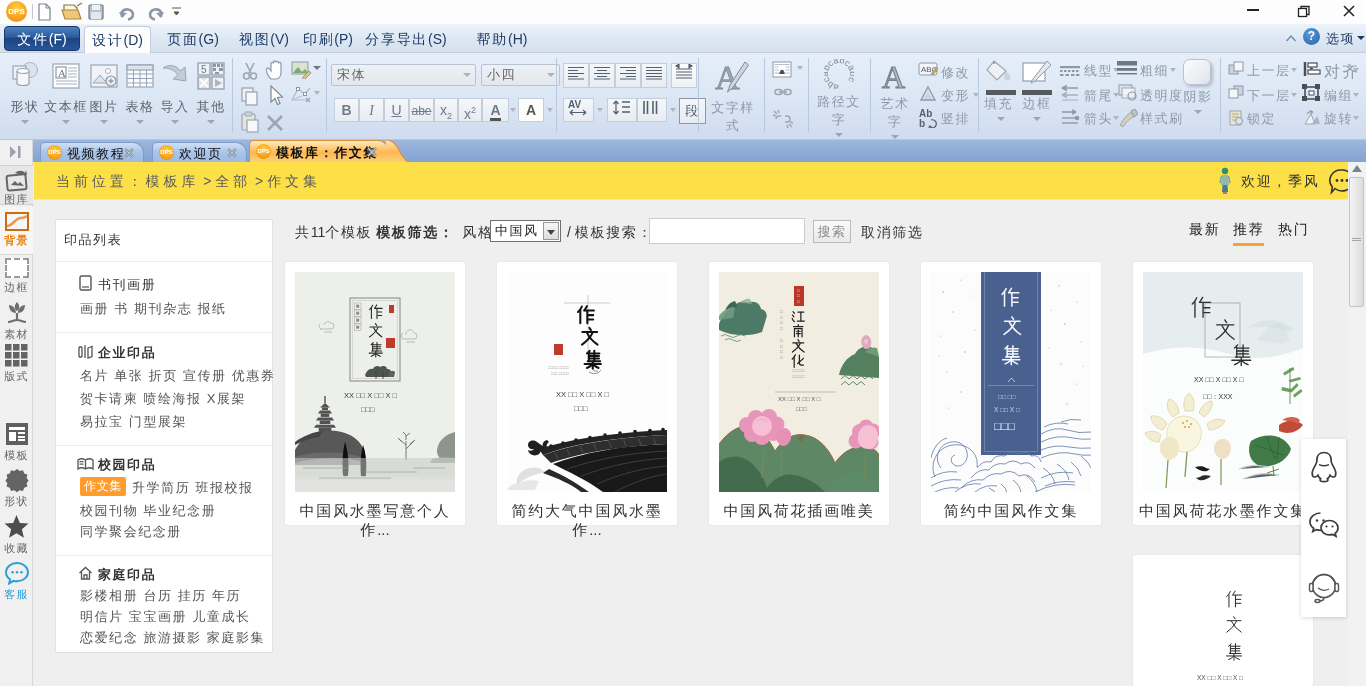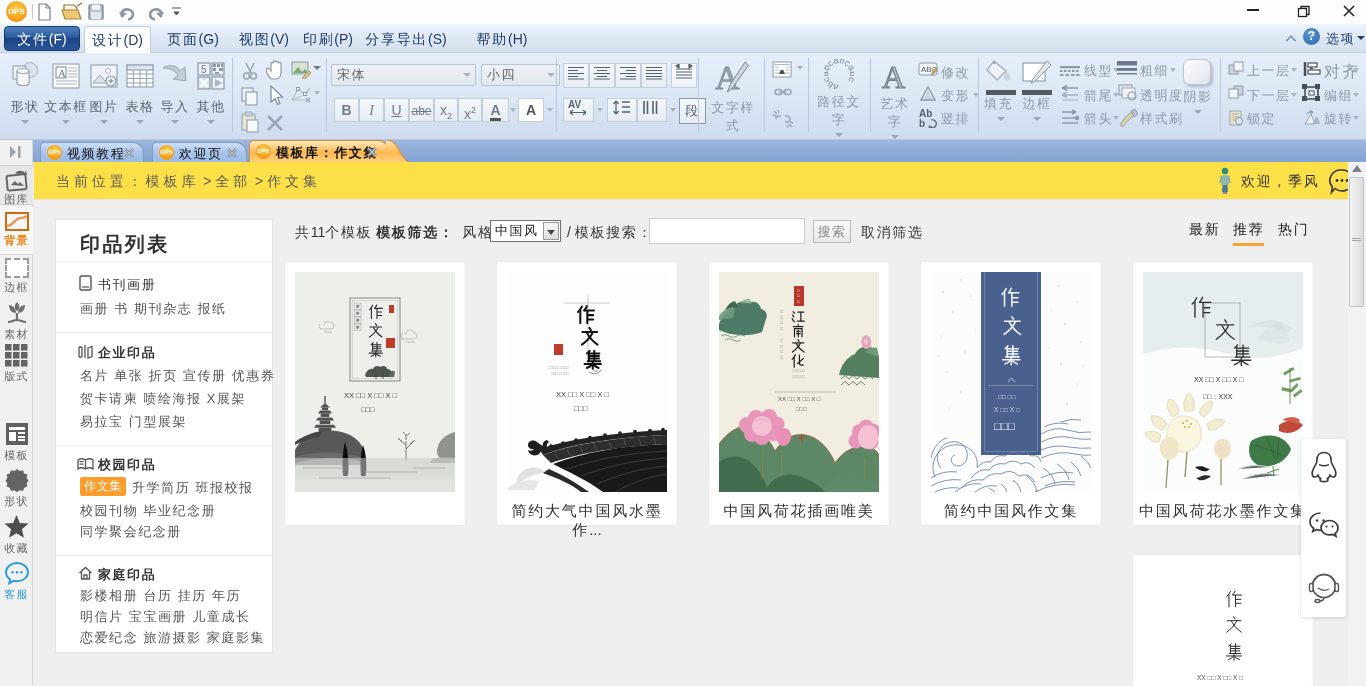--- a/index.html
+++ b/index.html
@@ -559,21 +559,21 @@
       </span></div>
  <div class="abs" style="left:567px;top:224px;font-size:14px;color:#333">/ <span class="t2">模板搜索：</span></div>
  <div class="abs" style="left:649px;top:218px;width:156px;height:26px;background:#fff;border:1px solid #ccc"></div>
  <div class="abs" style="left:813px;top:220px;width:38px;height:23px;background:linear-gradient(#fbfbfb,#e8e8e8);border:1px solid #bbb;font-size:13px;color:#888;text-align:center;line-height:21px"><span class="t2">搜索</span></div>
  <div class="abs" style="left:861px;top:224px;font-size:14px;color:#333"><span class="t2">取消筛选</span></div>
  <div class="abs" style="left:1189px;top:221px;font-size:14px;color:#222"><span class="t2">最新</span></div>
  <div class="abs" style="left:1233px;top:221px;font-size:14px;color:#222;border-bottom:3px solid #f7a234;padding-bottom:4px"><span class="t2">推荐</span></div>
  <div class="abs" style="left:1278px;top:221px;font-size:14px;color:#222"><span class="t2">热门</span></div>
 </div>
 <div id="panel">
- <div class="abs t2" style="left:24px;top:11px;font-size:20px;font-weight:bold;color:#333">印品列表</div>
+ <div class="abs t2" style="left:8px;top:11px;font-size:13px;font-weight:normal;color:#333">印品列表</div>
  <div class="abs" style="left:0;top:41px;width:216px;border-top:1px solid #ececec"></div>
  <svg class="abs" style="left:23px;top:55px" width="13" height="16" viewBox="0 0 13 16">
       <rect x="1" y="1" width="11" height="14" rx="1.5" fill="none" stroke="#555" stroke-width="1.4"></rect>
       <path d="M3 12 h7" stroke="#555" stroke-width="1.2"></path>
     </svg>
  <div class="abs t2" style="left:42px;top:56px;font-size:13px;font-weight:normal;color:#333">书刊画册</div>
  <div class="abs t2 pit" style="left:24px;top:80px">画册 书 期刊杂志 报纸</div>
  <div class="abs" style="left:0;top:112px;width:216px;border-top:1px solid #ececec"></div>
  <svg class="abs" style="left:22px;top:124px" width="15" height="15" viewBox="0 0 15 15">
       <g fill="none" stroke="#555" stroke-width="1.3">
@@ -716,20 +716,21 @@
    <g stroke="#6b6b66" fill="none" stroke-width=".9">
     <path d="M111 188 v-19 M111 173 l-7-6 M111 177 l8-8 M107 170 l-4-4 M115 172 l5-4 M111 168 v-5 l-3-3 M111 164 l4-3"></path>
    </g>
    <path d="M160 160 c-9 2-15 8-17 14 c-2 5-1 9 2 12 l15 1z" fill="#8f948e"></path>
    <path d="M137 187 c6-2 14-2 23-1 v5 h-25z" fill="#a8ada7"></path>
    <rect x="0" y="186" width="160" height="22" fill="#c6cbc5" opacity=".55"></rect>
    <rect x="0" y="204" width="160" height="16" fill="#dde1dc" opacity=".85"></rect>
    <path d="M8 196 h44 M70 200 h52 M24 206 h72 M118 196 h32" stroke="#9ba09a" stroke-width=".8" opacity=".8"></path>
   </svg>
  </div>
+ <div class="ctitle"><span class="t2">中国风水墨写意个人作</span>...</div>
 </div>
 
 <div class="card" style="left:496px;top:261px">
  <div class="cover" style="background:#fdfdfd">
   <svg width="160" height="220" viewBox="0 0 160 220">
    <path d="M57 31 h46 M81 23 v64" stroke="#ababab" stroke-width=".6"></path>
    <g stroke="#121212" stroke-width="10.5">
             <use href="#gZuo" transform="translate(69,33) scale(0.195)"></use>
             <use href="#gWen" transform="translate(73,55) scale(0.195)"></use>
             <use href="#gJi" transform="translate(76,78) scale(0.195)"></use>

